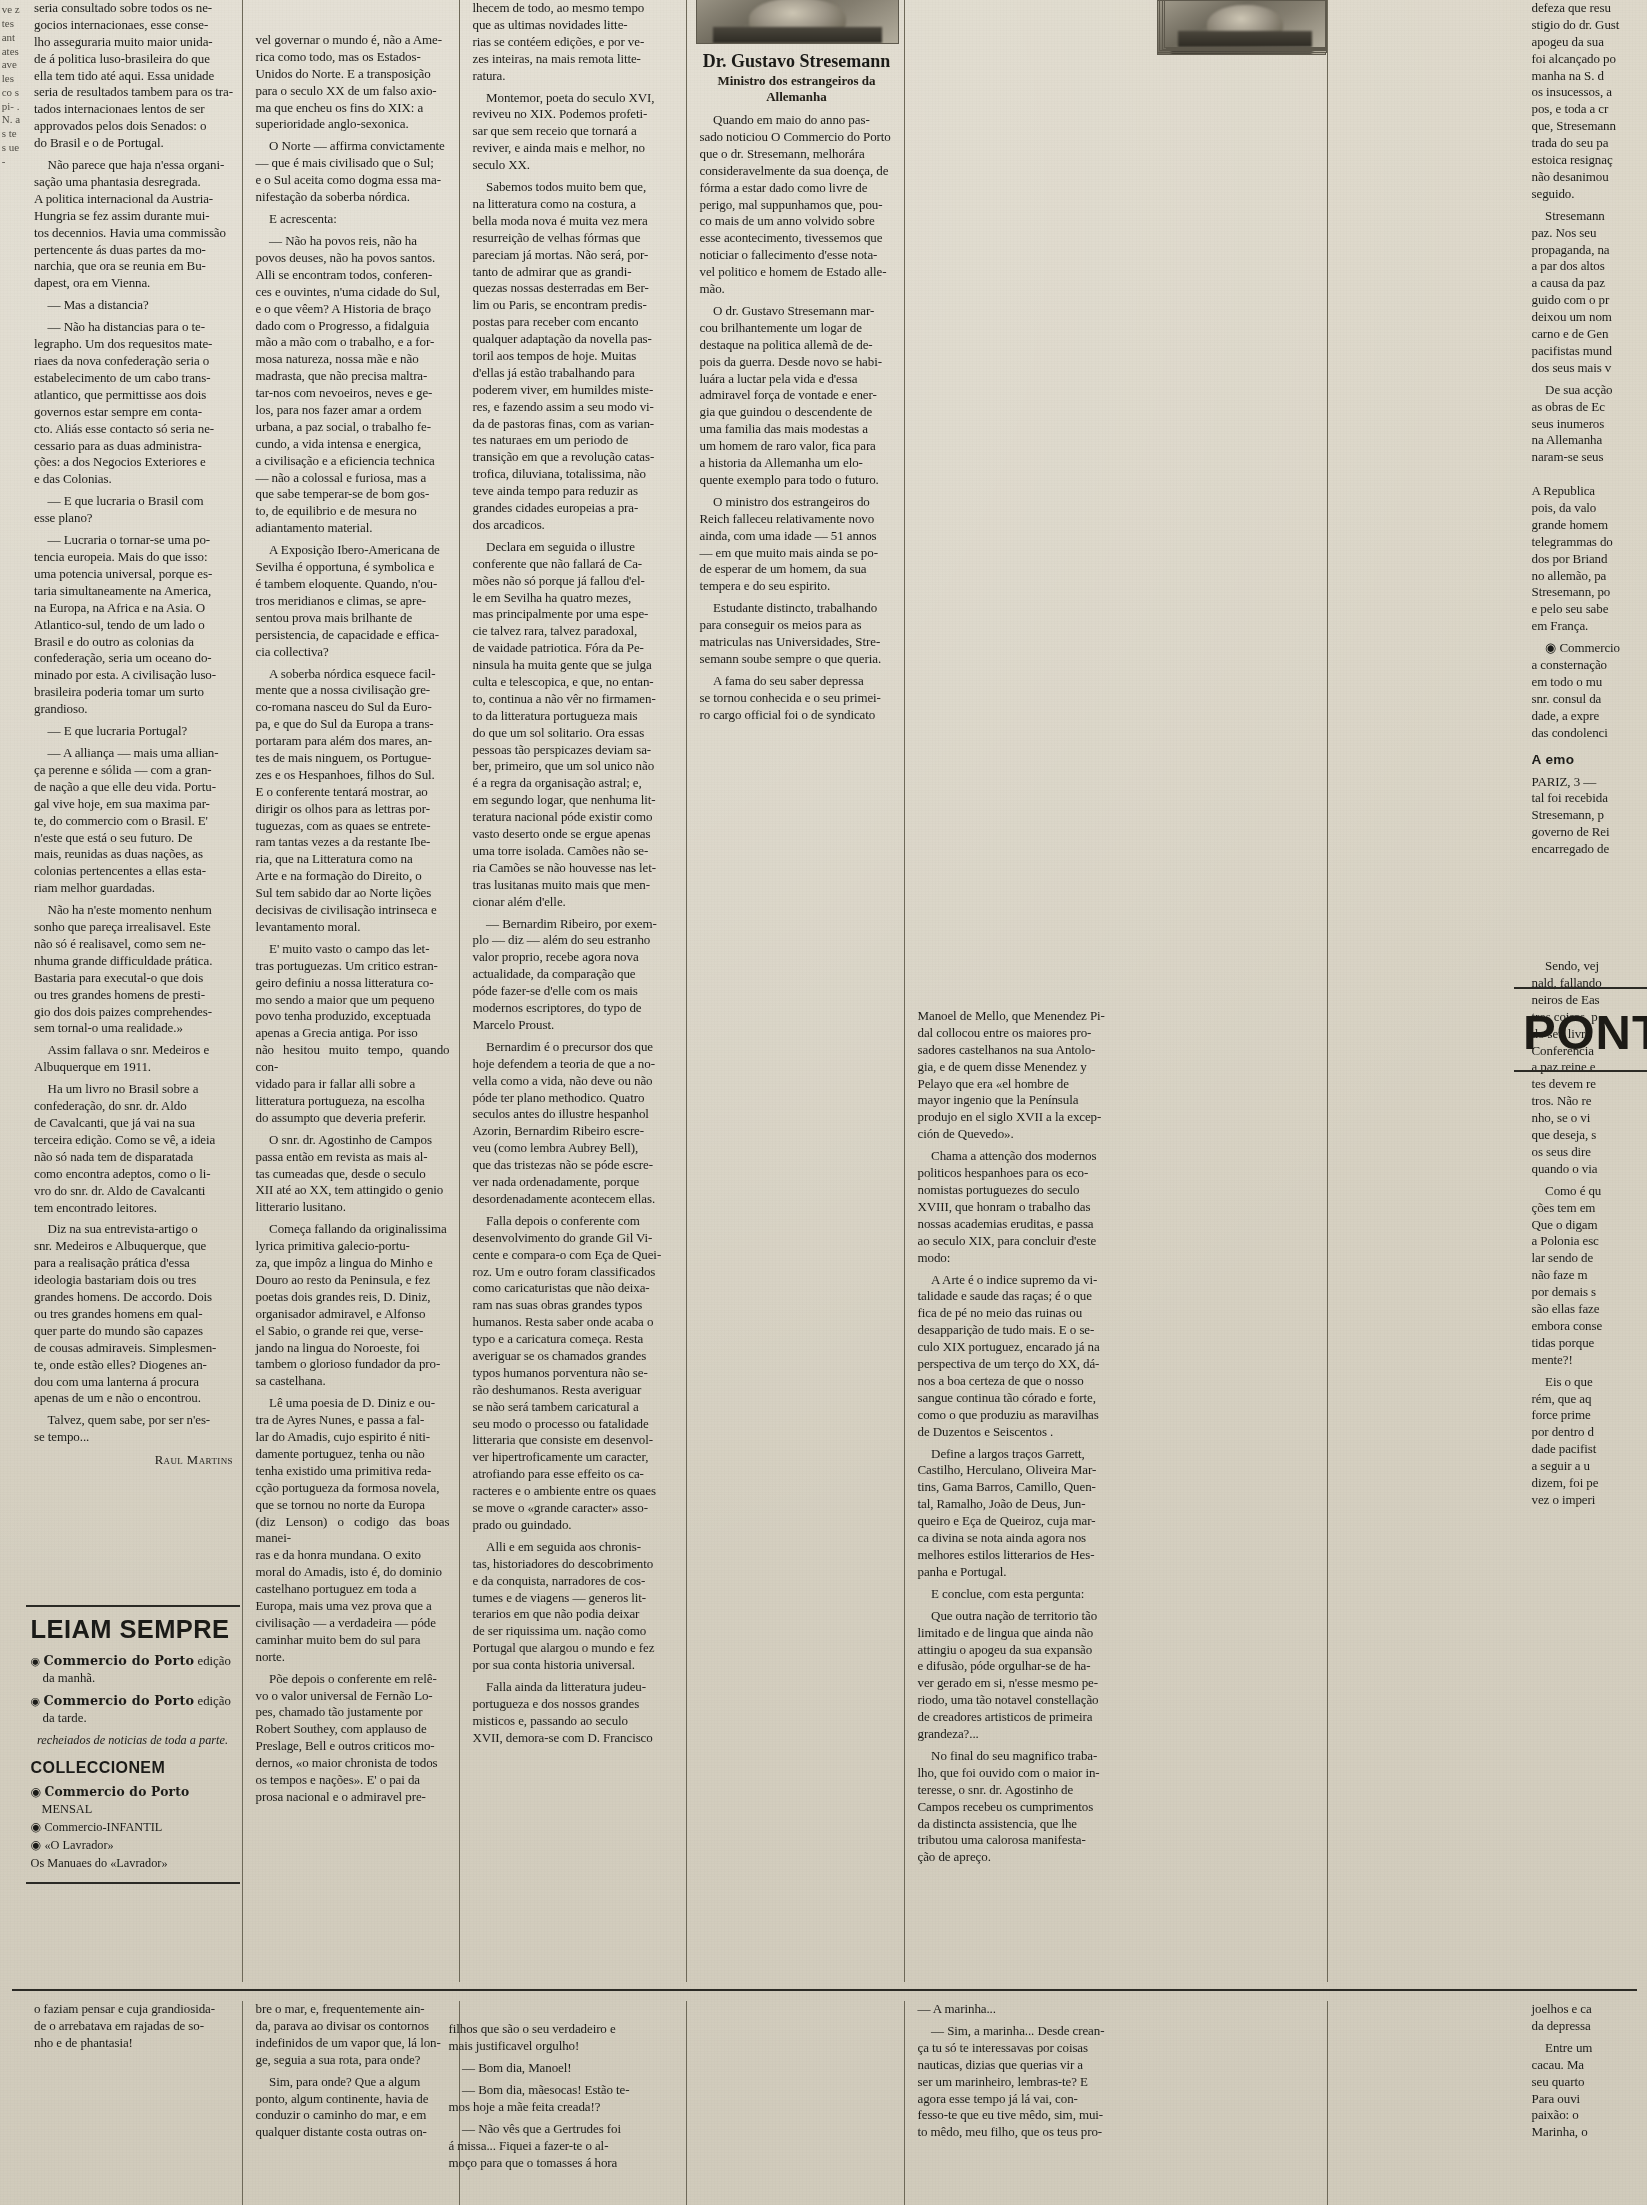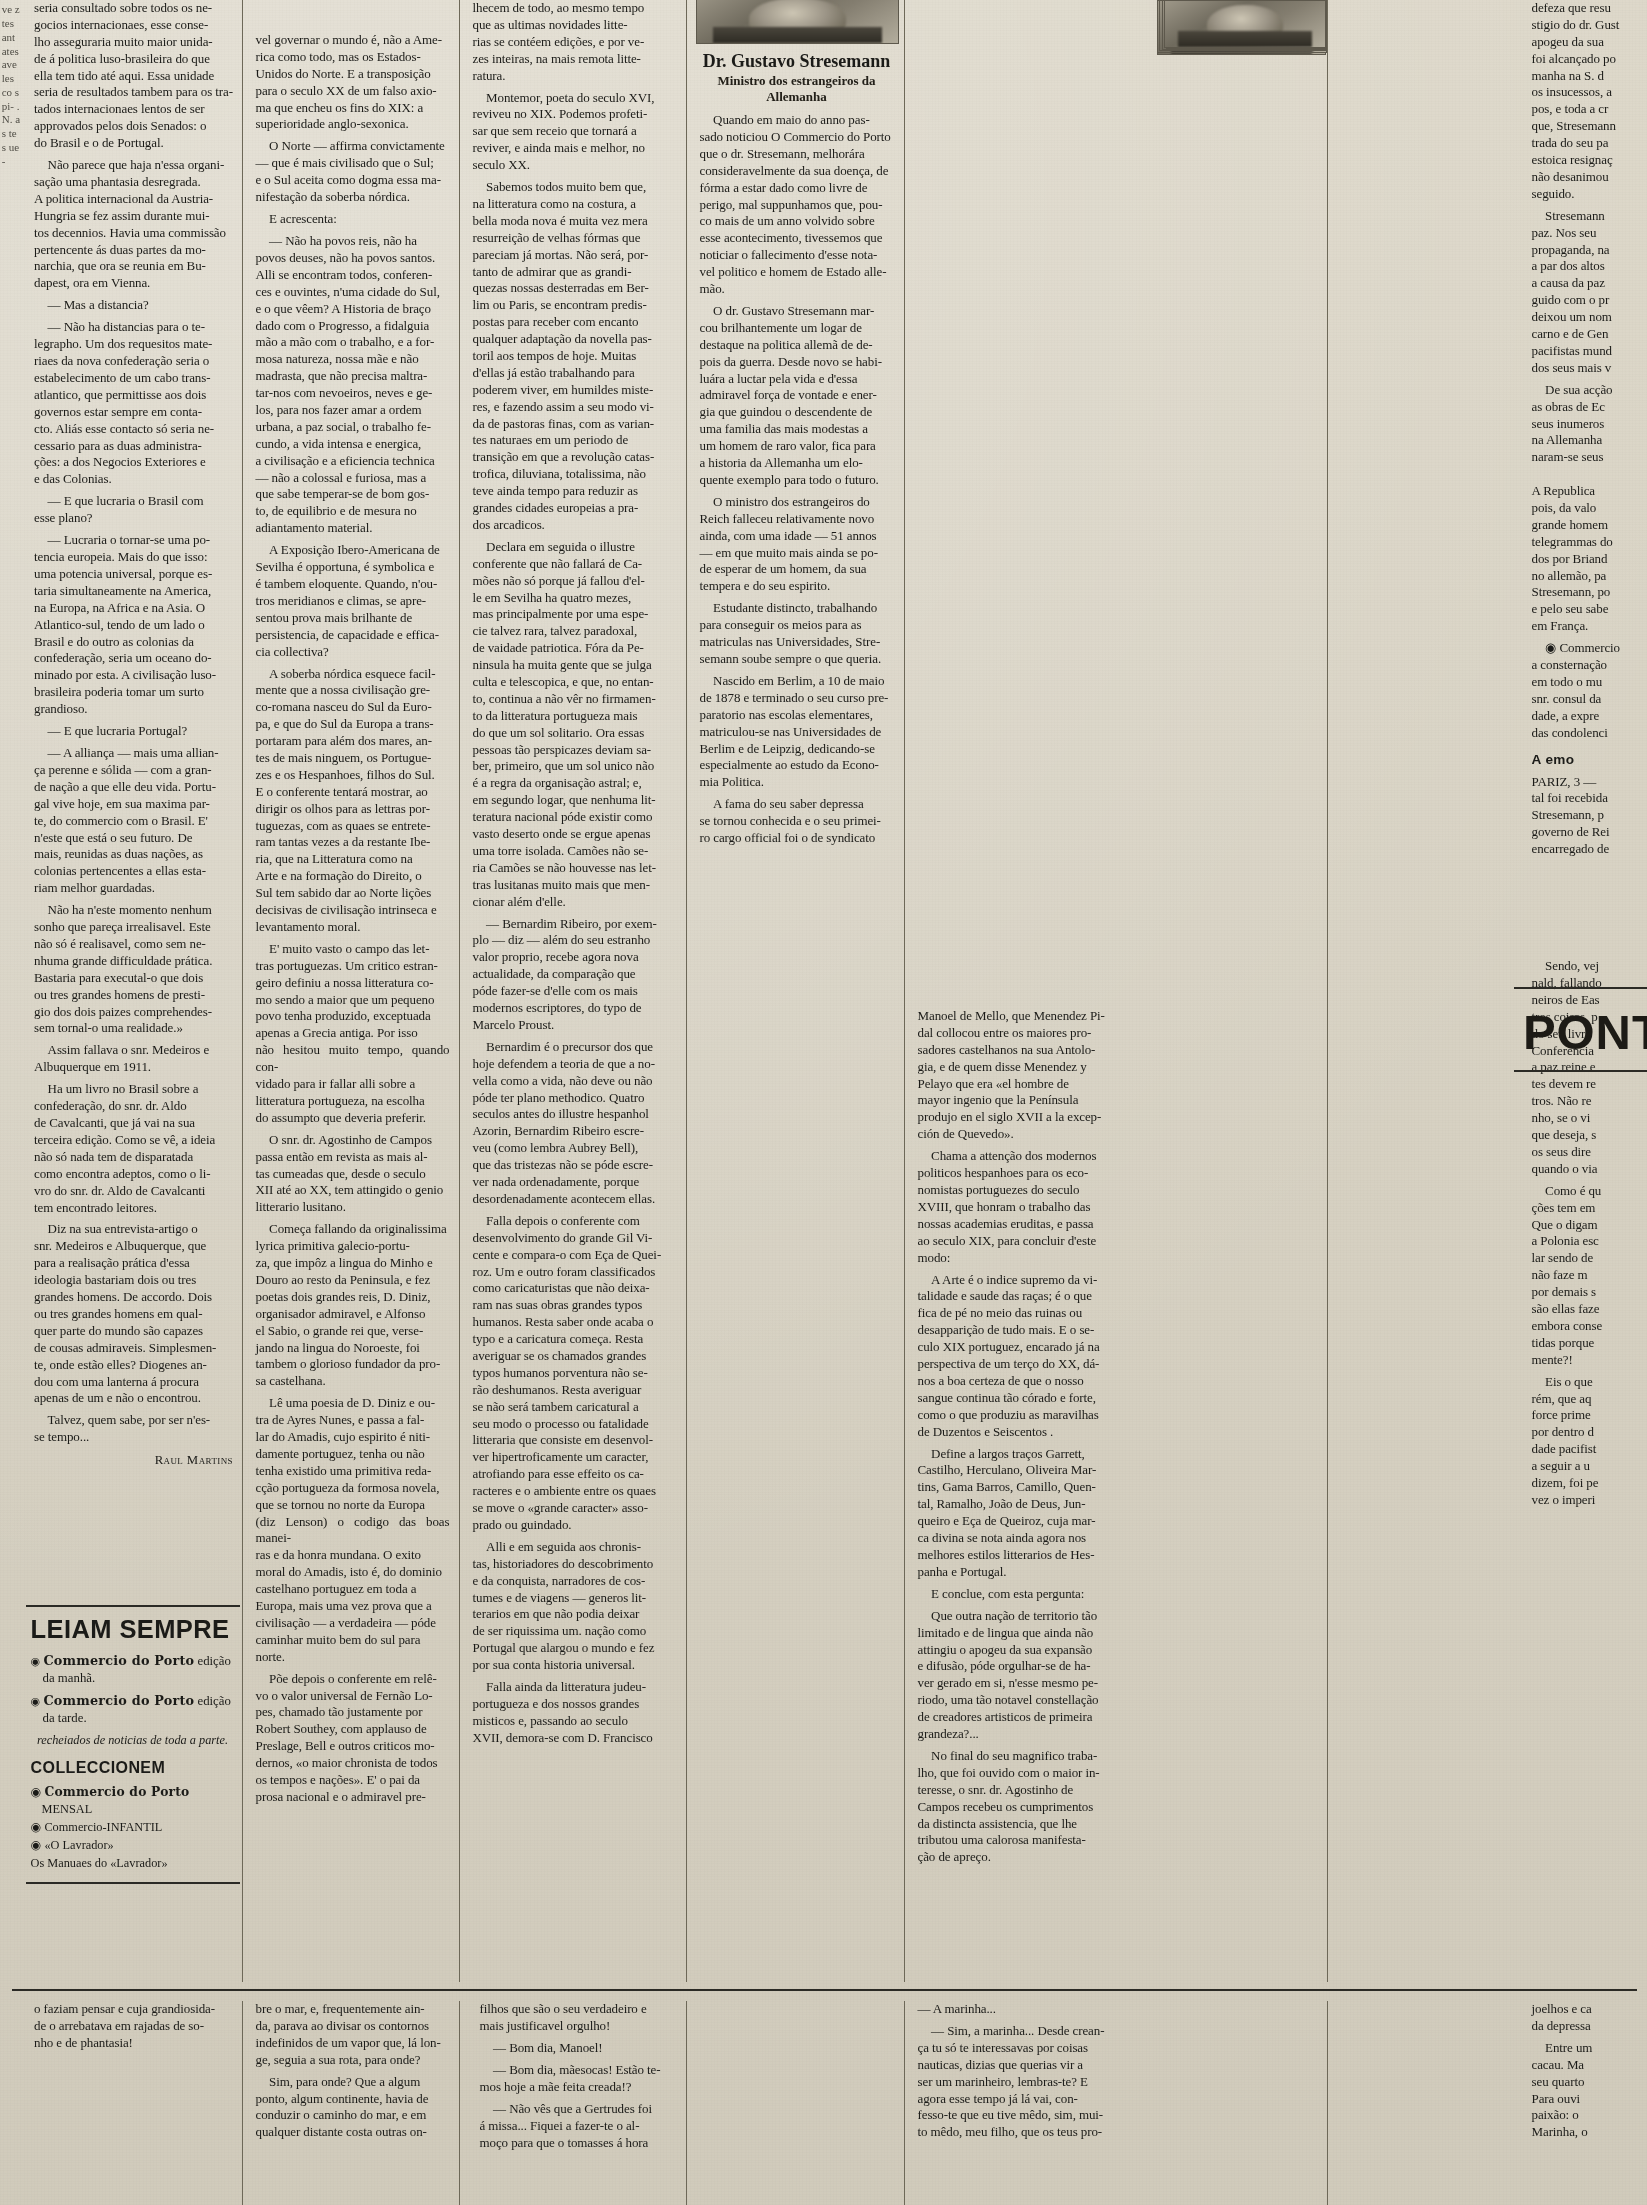--- a/index.html
+++ b/index.html
@@ -543,27 +543,20 @@
       <p class="txt ind">O ministro dos estrangeiros do
 Reich falleceu relativamente novo
 ainda, com uma idade — 51 annos
 — em que muito mais ainda se po-
 de esperar de um homem, da sua
 tempera e do seu espirito.</p>
       <p class="txt ind">Estudante distincto, trabalhando
 para conseguir os meios para as
 matriculas nas Universidades, Stre-
 semann soube sempre o que queria.</p>
-      <p class="txt ind">Nascido em Berlim, a 10 de maio
-de 1878 e terminado o seu curso pre-
-paratorio nas escolas elementares,
-matriculou-se nas Universidades de
-Berlim e de Leipzig, dedicando-se
-especialmente ao estudo da Econo-
-mia Politica.</p>
       <p class="txt ind">A fama do seu saber depressa
 se tornou conhecida e o seu primei-
 ro cargo official foi o de syndicato</p>
     </div>
 
     <div class="col" style="left:909px;width:213px;">
       <div style="height:1008px"></div>
       <p class="txt">Manoel de Mello, que Menendez Pi-
 dal collocou entre os maiores pro-
 sadores castelhanos na sua Antolo-
@@ -804,21 +797,21 @@
     <div class="col" style="left:247px;width:211px;">
       <p class="txt">bre o mar, e, frequentemente ain-
 da, parava ao divisar os contornos
 indefinidos de um vapor que, lá lon-
 ge, seguia a sua rota, para onde?</p>
       <p class="txt ind">Sim, para onde? Que a algum
 ponto, algum continente, havia de
 conduzir o caminho do mar, e em
 qualquer distante costa outras on-</p>
     </div>
-    <div class="col" style="left:471px;width:220px;">
+    <div class="col" style="left:440px;width:220px;margin-top:20px;">
       <p class="txt">filhos que são o seu verdadeiro e
 mais justificavel orgulho!</p>
       <p class="txt ind">— Bom dia, Manoel!</p>
       <p class="txt ind">— Bom dia, mãesocas! Estão te-
 mos hoje a mãe feita creada!?</p>
       <p class="txt ind">— Não vês que a Gertrudes foi
 á missa... Fiquei a fazer-te o al-
 moço para que o tomasses á hora</p>
     </div>
     <div class="col" style="left:909px;width:213px;">

